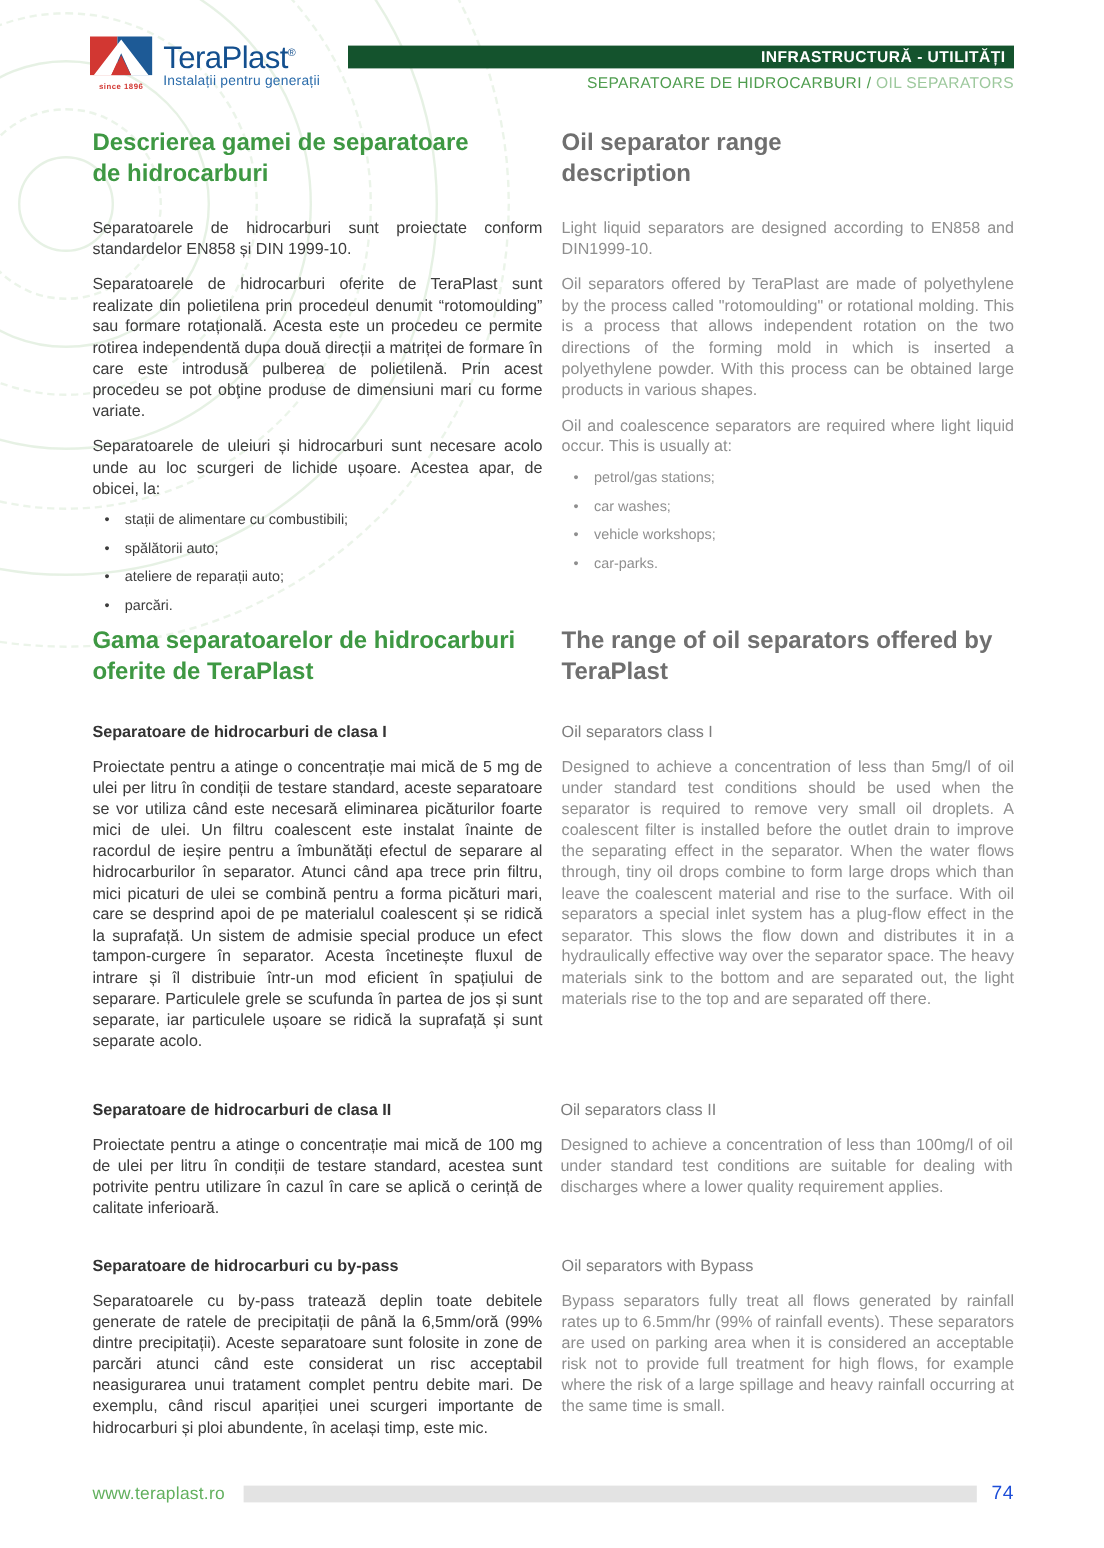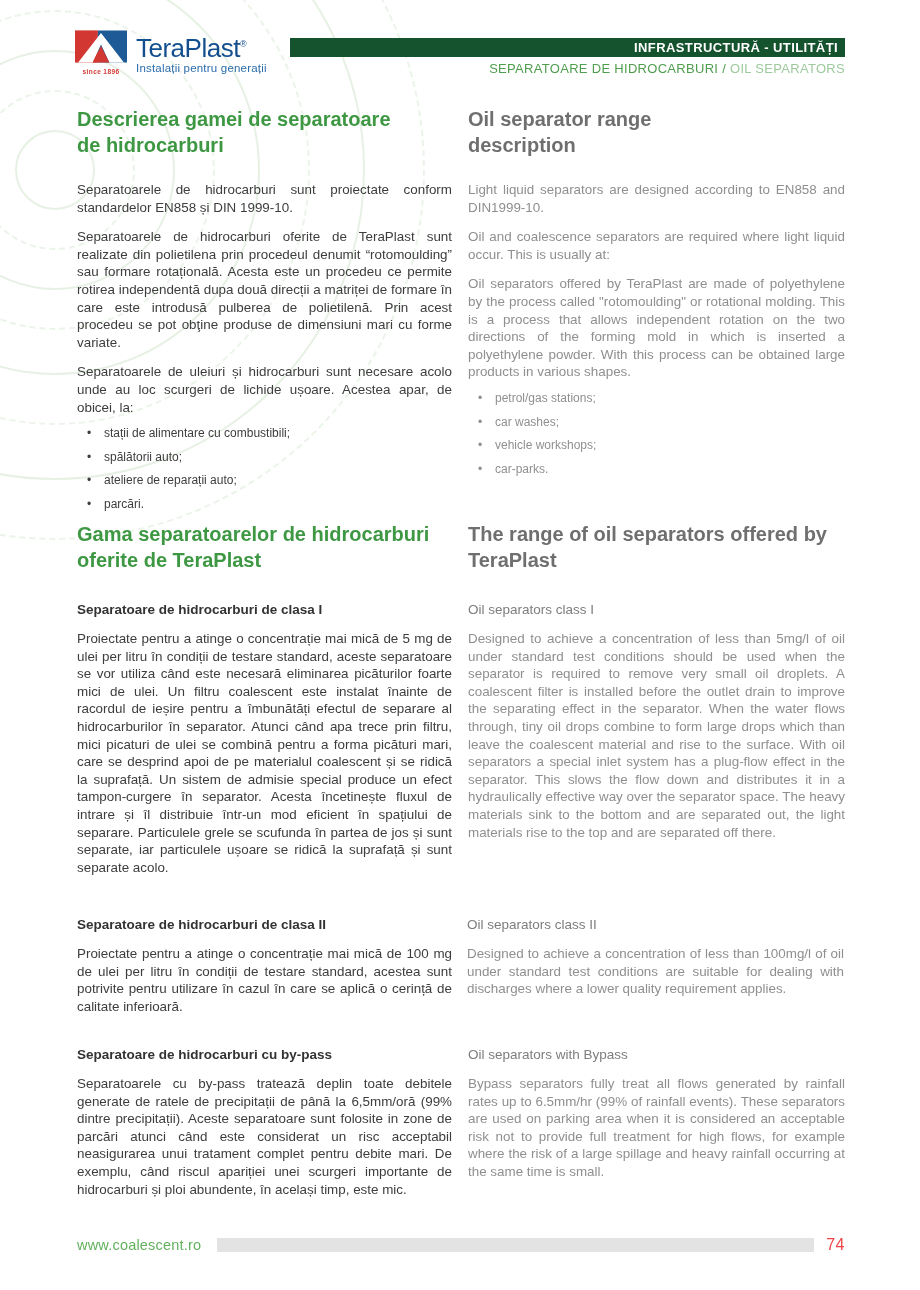--- a/index.html
+++ b/index.html
@@ -55,21 +55,21 @@
 
   h3.sub-ro { color:#333333; font-size:13.5px; font-weight:bold; margin-top:29px; }
   h3.sub-en { color:#7d7d7d; font-size:13.5px; font-weight:normal; margin-top:29px; }
   .row3 h3, .row4 h3 { margin-top:5px; }
   .sub-body { margin-top:13px; }
 
   
   .footer { position:absolute; left:77px; right:75px; top:1236px; display:flex; align-items:center; z-index:2; }
   .footer-url { font-size:14.5px; color:#62b05e; letter-spacing:0.2px; }
   .footer-bar { flex:1; height:14px; background:#e3e3e3; margin:0 12px 0 16px; }
-  .footer-page { font-size:16px; color:#ef4444; font-weight:normal; letter-spacing:0.5px; }
+  .footer-page { font-size:16px; color:#1d4ed8; font-weight:normal; letter-spacing:0.5px; }
 </style>
 </head>
 <body>
 
 <div class="page">
 
   <div>
     <div class="arc" style="left:15px;  top:130px; width:80px;  height:80px;"></div>
     <div class="arc dashed" style="left:-25px; top:90px;  width:160px; height:160px;"></div>
     <div class="arc" style="left:-65px; top:50px;  width:240px; height:240px;"></div>
@@ -118,22 +118,22 @@
         <li>ateliere de reparații auto;</li>
         <li>parcări.</li>
       </ul>
     </div>
     <div class="body-en">
       <h1 class="gray">
         <span>Oil separator range</span><br>
         <span>description</span>
       </h1>
       <p class="para p-first">Light liquid separators are designed according to EN858 and DIN1999-10.</p>
+      <p class="para p-next">Oil separators offered by TeraPlast are made of polyethylene by the process called "rotomoulding" or rotational molding. This is a process that allows independent rotation on the two directions of the forming mold in which is inserted a polyethylene powder. With this process can be obtained large products in various shapes.</p>
       <p class="para p-next">Oil and coalescence separators are required where light liquid occur. This is usually at:</p>
-      <p class="para p-next">Oil separators offered by TeraPlast are made of polyethylene by the process called "rotomoulding" or rotational molding. This is a process that allows independent rotation on the two directions of the forming mold in which is inserted a polyethylene powder. With this process can be obtained large products in various shapes.</p>
       <ul class="blist">
         <li>petrol/gas stations;</li>
         <li>car washes;</li>
         <li>vehicle workshops;</li>
         <li>car-parks.</li>
       </ul>
     </div>
   </div>
 
   <div class="row row2">
@@ -171,18 +171,18 @@
       <h3 class="sub-ro">Separatoare de hidrocarburi cu by-pass</h3>
       <p class="para sub-body">Separatoarele cu by-pass tratează deplin toate debitele generate de ratele de precipitații de până la 6,5mm/oră (99% dintre precipitații). Aceste separatoare sunt folosite in zone de parcări atunci când este considerat un risc acceptabil neasigurarea unui tratament complet pentru debite mari. De exemplu, când riscul apariției unei scurgeri importante de hidrocarburi și  ploi abundente, în același timp, este mic.</p>
     </div>
     <div class="body-en">
       <h3 class="sub-en">Oil separators with Bypass</h3>
       <p class="para sub-body">Bypass separators fully treat all flows generated by rainfall rates up to 6.5mm/hr (99% of rainfall events). These separators are used on parking area when it is considered an acceptable risk not to provide full treatment for high flows, for example where the risk of a large spillage and heavy rainfall occurring at the same time is small.</p>
     </div>
   </div>
 
   <div class="footer">
-    <span class="footer-url">www.coalescent.ro</span>
+    <span class="footer-url">www.teraplast.ro</span>
     <div class="footer-bar"></div>
     <span class="footer-page">74</span>
   </div>
 
 </div>
 
 </body></html>

